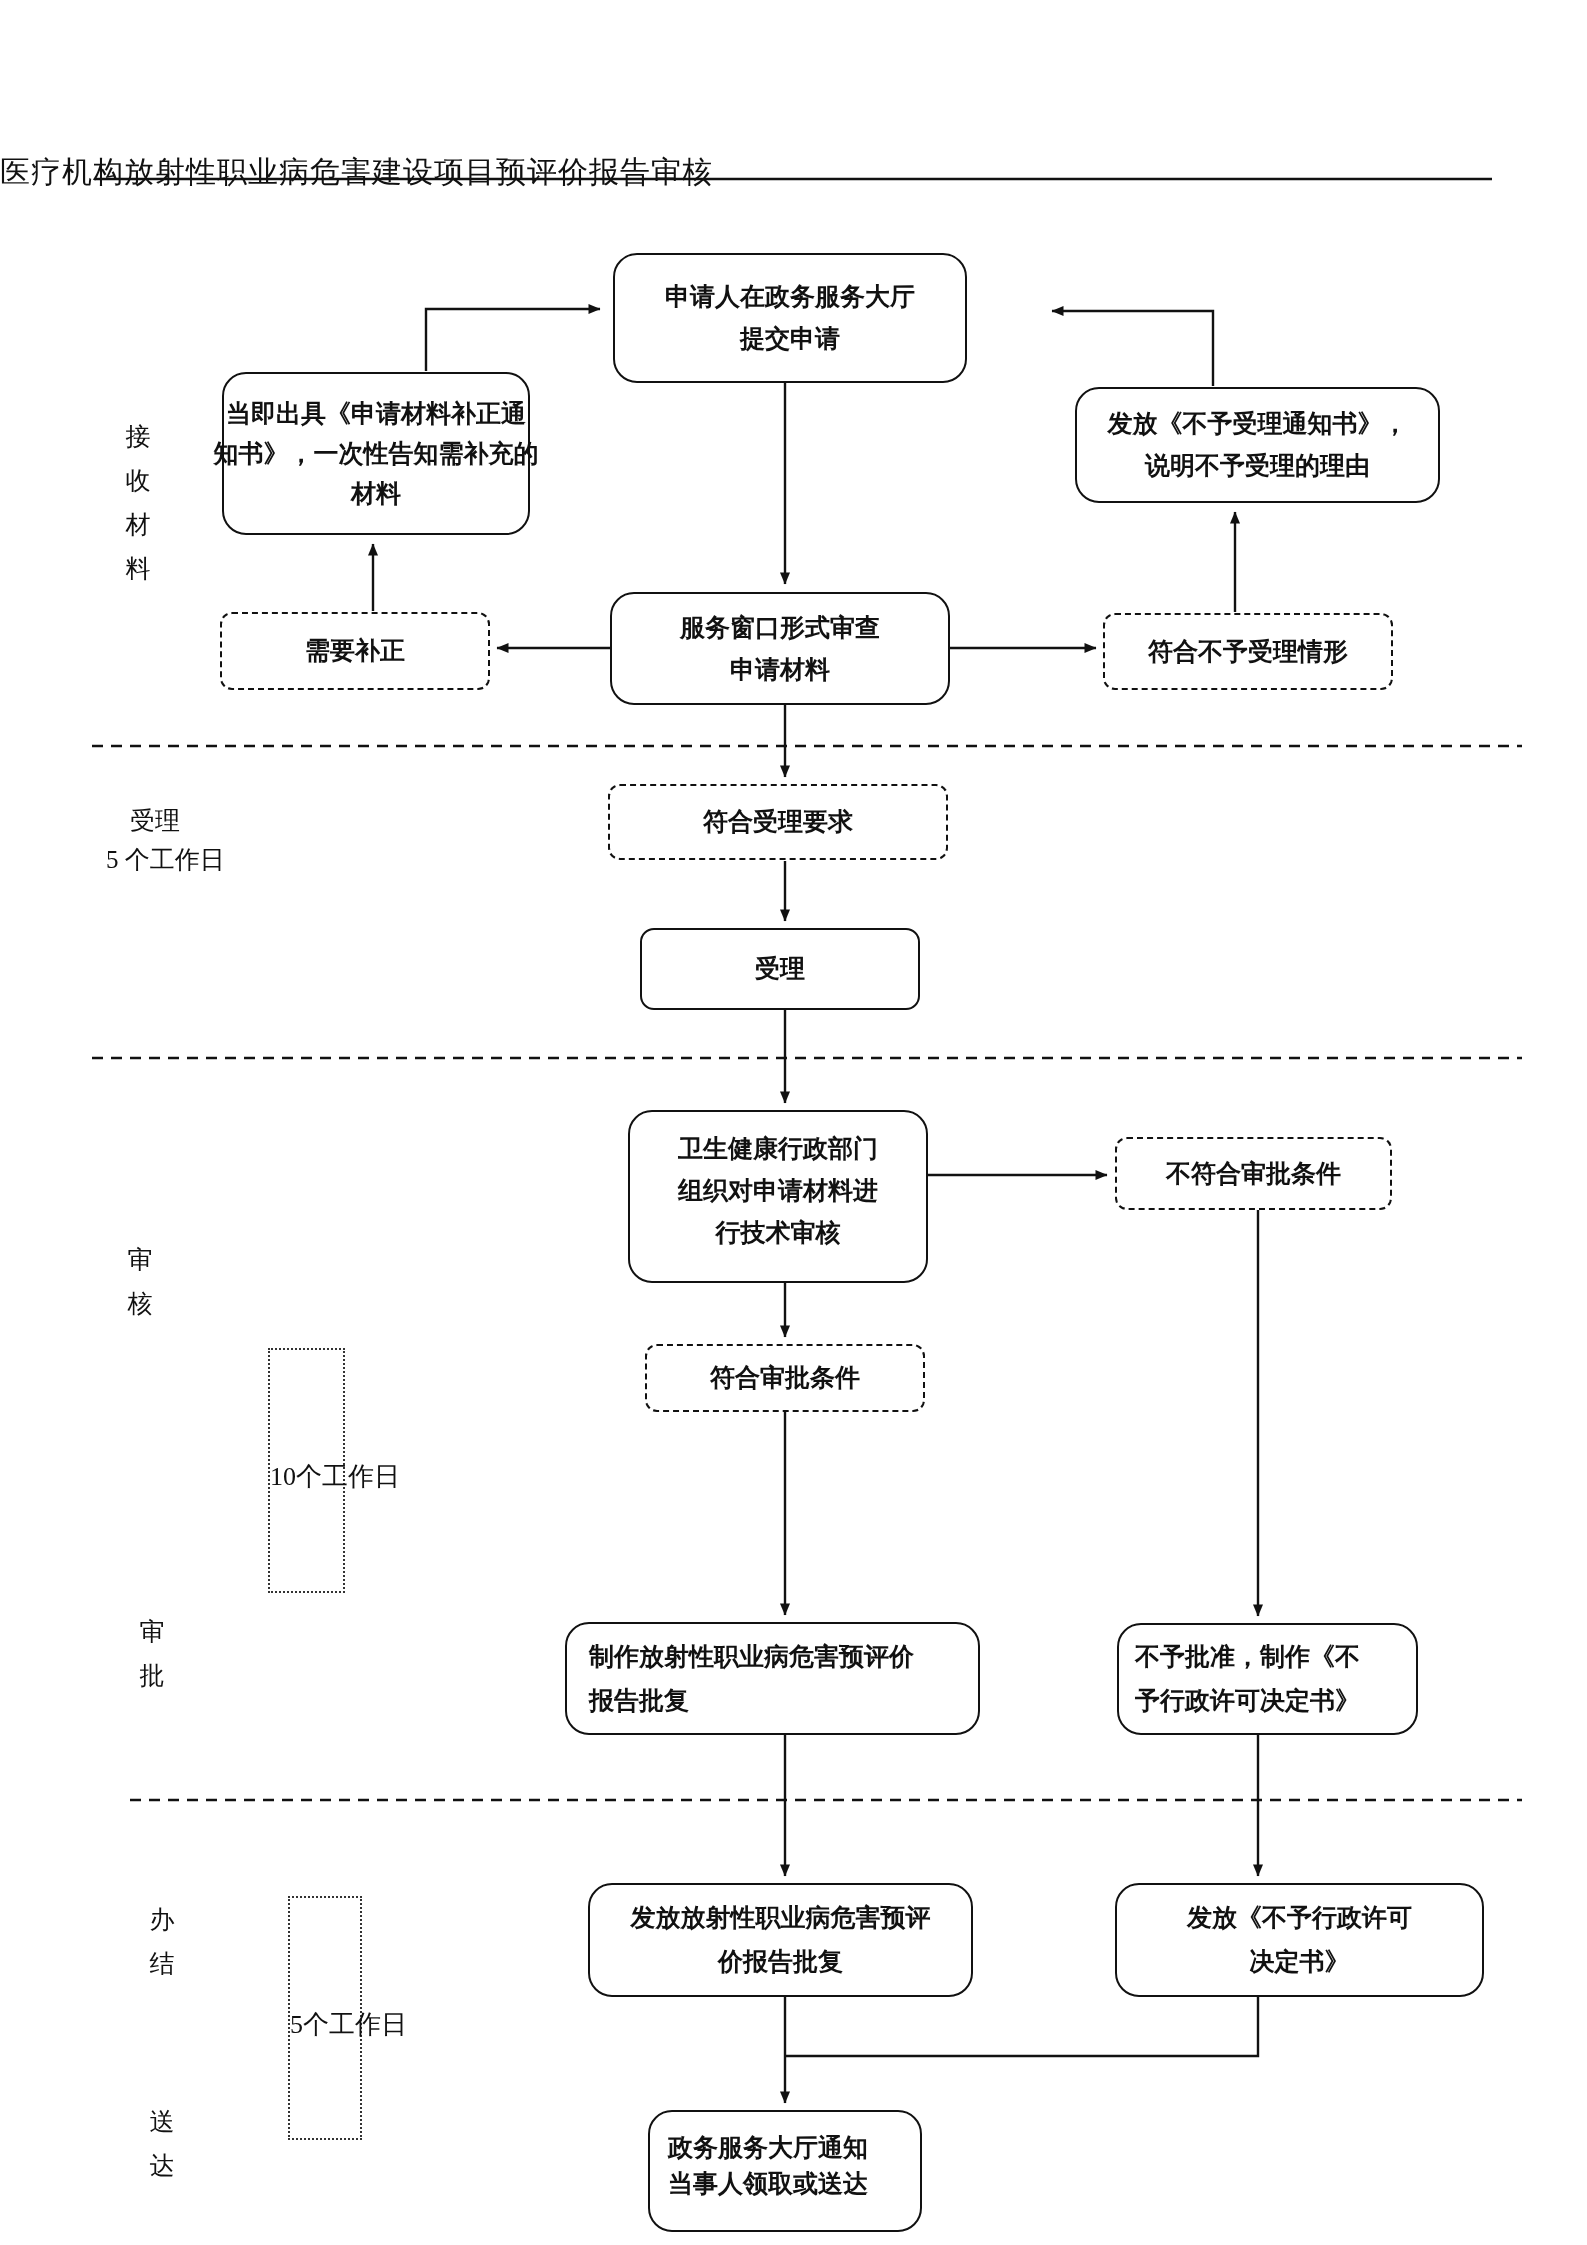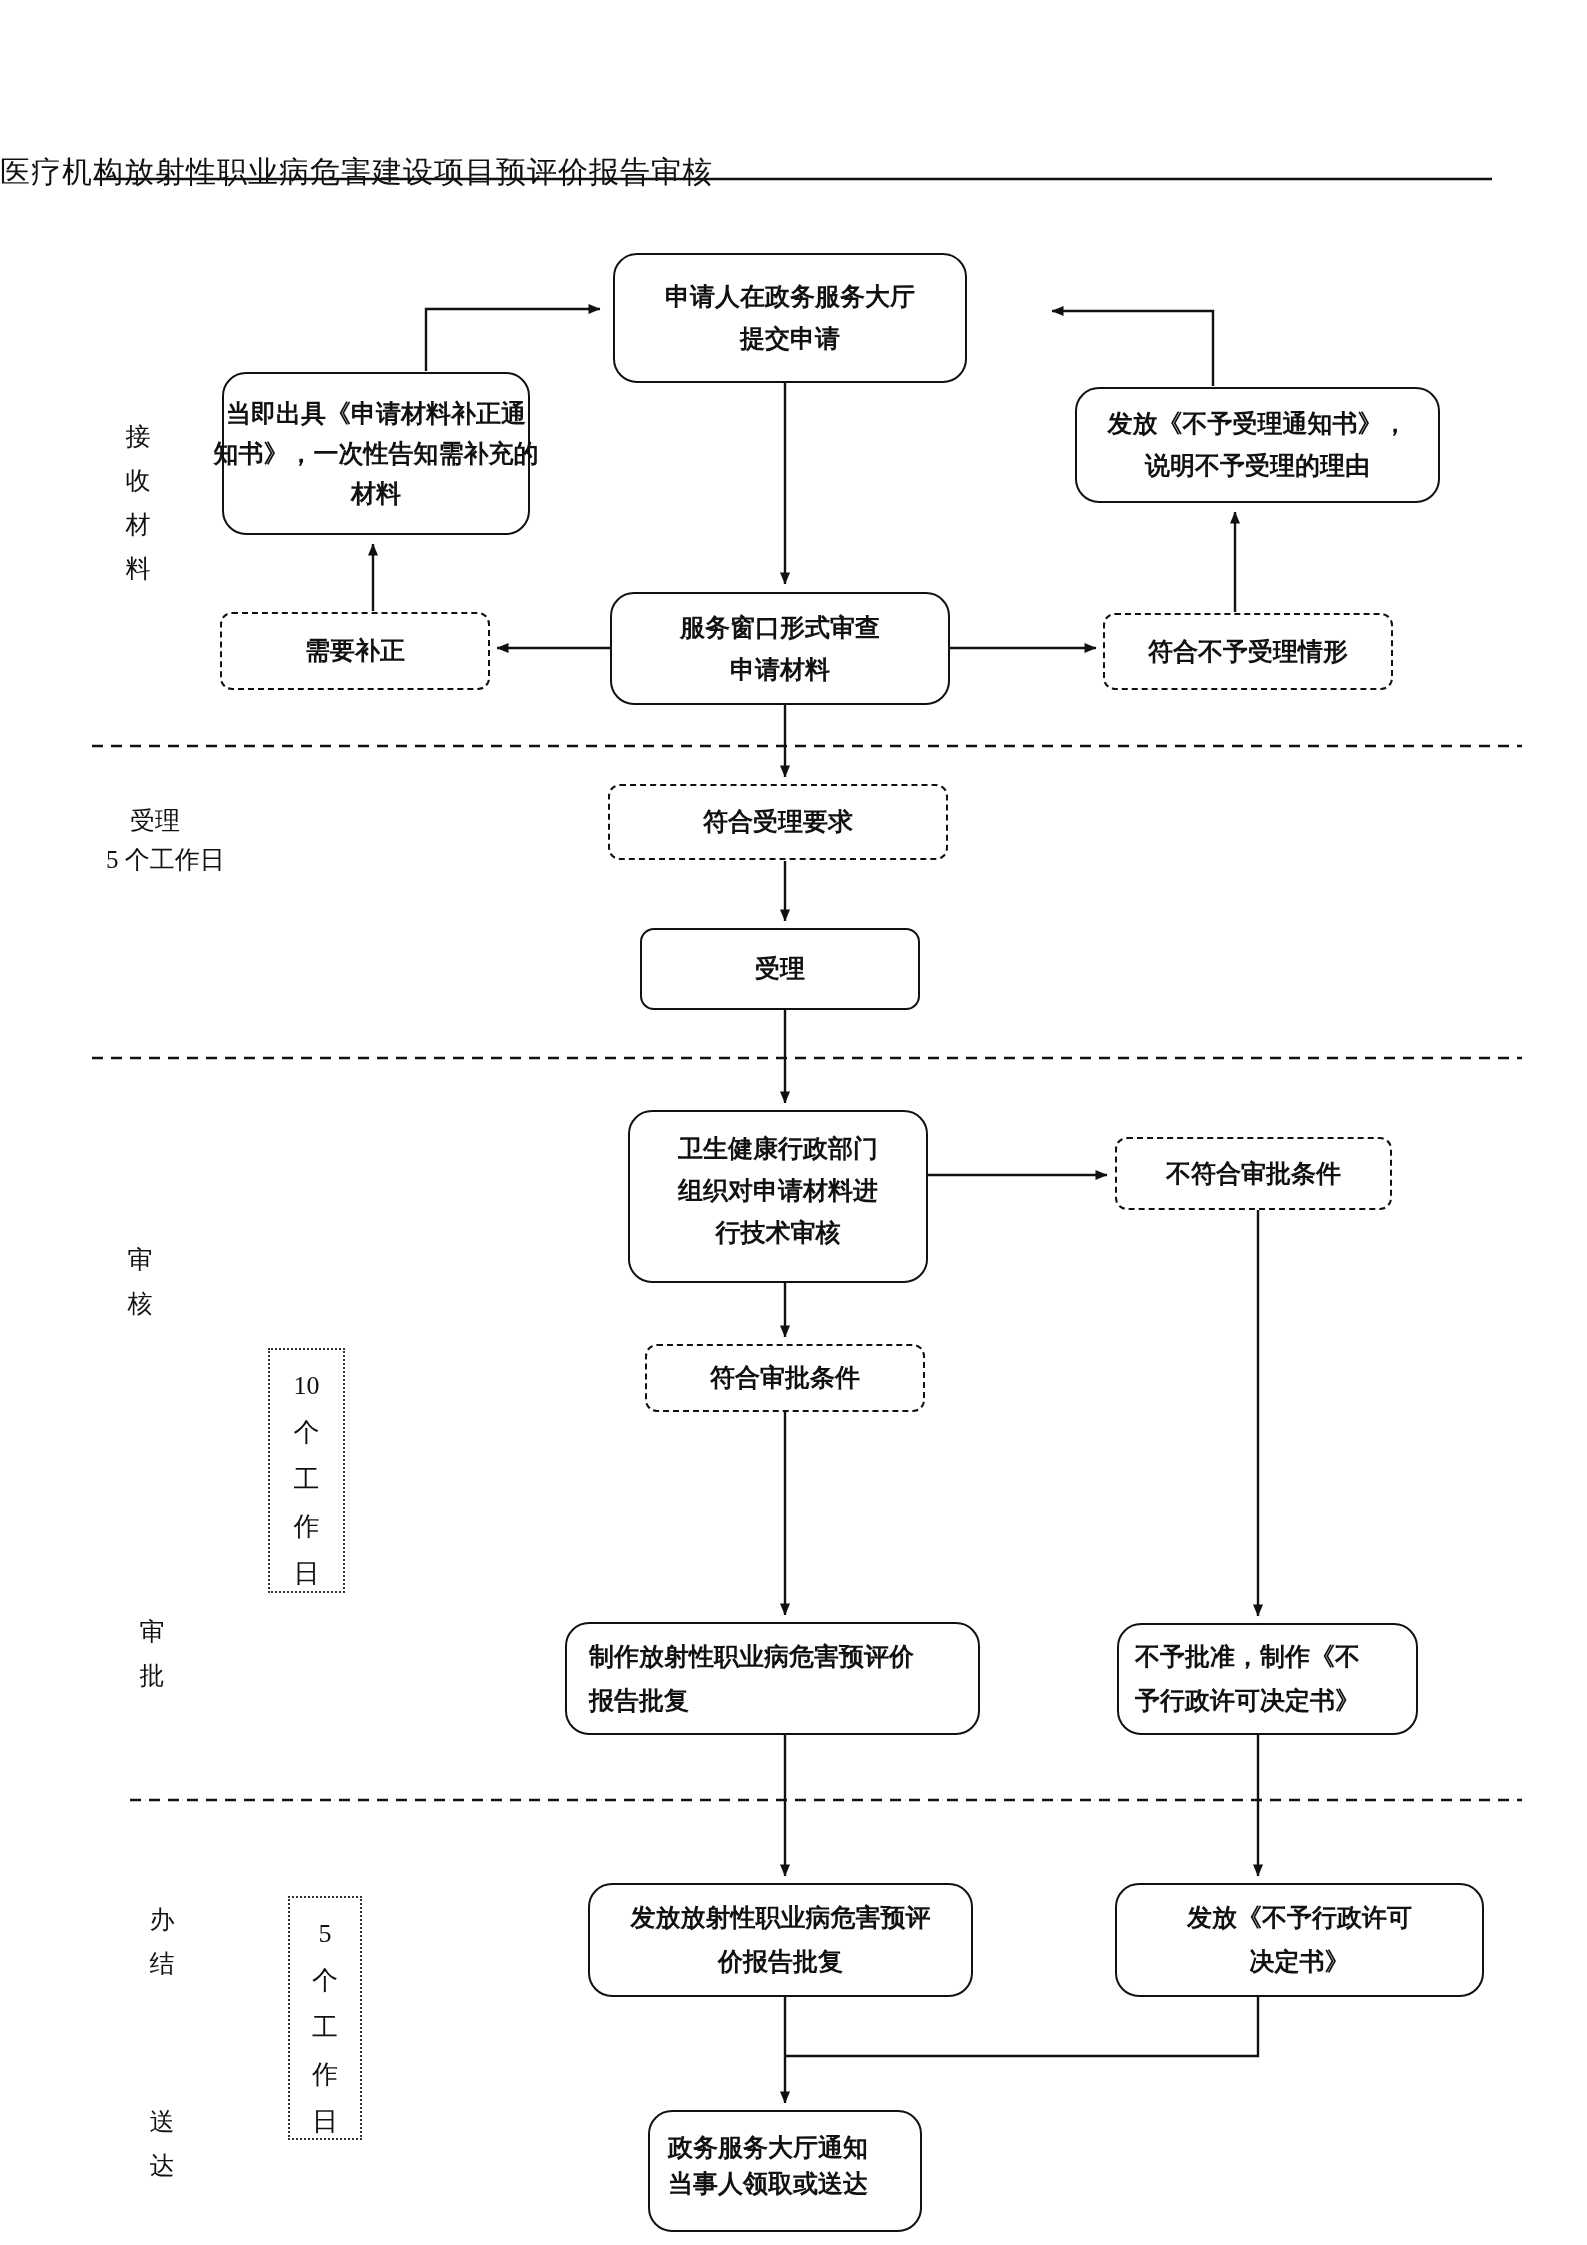--- a/index.html
+++ b/index.html
@@ -23,21 +23,21 @@
   .node.top-align{justify-content:flex-start;align-items:center;}
   .node.left-align{align-items:flex-start;text-align:left;}
   .nline{white-space:nowrap;}
   .vlabel{
     position:absolute;z-index:3;font-size:25px;line-height:44px;
     text-align:center;white-space:nowrap;
   }
   .hlabel{position:absolute;z-index:3;font-size:25px;white-space:nowrap;}
   .daybox{
     position:absolute;z-index:3;box-sizing:border-box;border:2px dotted #333;
-    display:flex;flex-direction:column;justify-content:flex-start;align-items:center;
+    display:flex;flex-direction:row;justify-content:flex-start;align-items:center;
     font-size:26px;line-height:47px;padding-top:12px;background:#fff;text-align:center;
   }
 </style>
 </head>
 <body>
 
 <div class="page">
 
   <svg class="overlay" width="1587" height="2245" viewBox="0 0 1587 2245">
     <defs>

